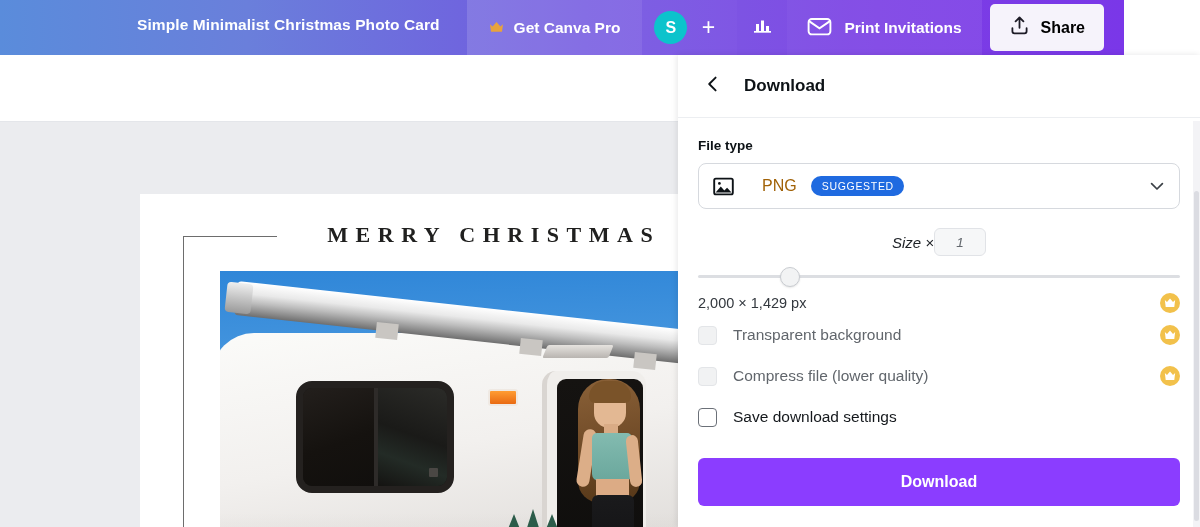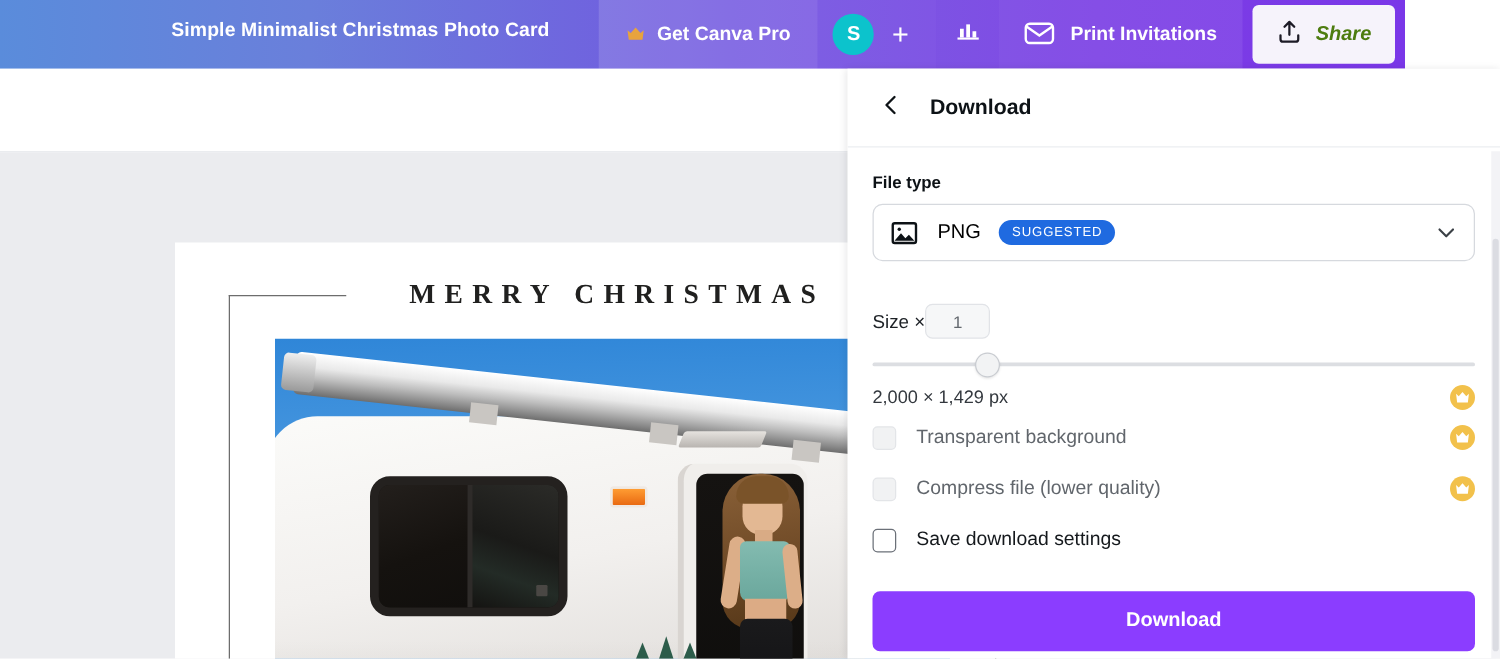--- a/index.html
+++ b/index.html
@@ -54,24 +54,24 @@
     height: 55px; width: 50px;
     display: flex; align-items: center; justify-content: center;
     background: rgba(255,255,255,.05); cursor: pointer;
   }
   .print-btn {
     height: 55px; display: flex; align-items: center; gap: 12px;
     padding: 0 20px; background: rgba(255,255,255,.08);
     color: #fff; font-size: 15.5px; font-weight: 700; white-space: nowrap; cursor: pointer;
   }
   .share-btn {
-    height: 47px; margin: 0 8px 0 8px;
+    height: 47px; margin: 0 20px 0 8px;
     display: flex; align-items: center; gap: 11px;
     padding: 0 19px; background: #f6f3fb; border-radius: 5px;
-    color: #4d7c0f; font-size: 16px; font-weight: 700; white-space: nowrap; cursor: pointer; font-style: italic;
+    color: #000000; font-size: 16px; font-weight: 700; white-space: nowrap; cursor: pointer;
   }
 
   
   .subbar {
     position: absolute; top: 55px; left: 0;
     width: 1200px; height: 67px; background: #ffffff;
     border-bottom: 1px solid #e4e6ea;
   }
   .canvas-area {
     position: absolute; top: 122px; left: 0;
@@ -227,31 +227,32 @@
 
   .panel-body { padding: 20px 20px 0 20px; }
   .section-label { font-size: 13.5px; font-weight: 700; color: #0d1216; margin-bottom: 10px; }
 
   .filetype-select {
     height: 46px; border: 1px solid #d6d9de; border-radius: 8px;
     display: flex; align-items: center; padding: 0 13px;
     cursor: pointer; background: #fff;
   }
   .ft-icon { width: 24px; height: 24px; color: #0d1216; display: flex; align-items: center; }
-  .ft-name { font-size: 16px; color: #000000; margin-left: 14px; }
+  .ft-name { font-size: 16px; color: #a16207; margin-left: 26px; }
   .badge {
     margin-left: 14px; background: #1f6ae0; color: #ffffff;
     font-size: 10.5px; font-weight: 400; letter-spacing: .7px;
     padding: 4px 10px 4px 11px; border-radius: 10px;
   }
   .chev-down { margin-left: auto; color: #3b4046; display: flex; }
 
   .size-row {
-    display: flex; align-items: center; justify-content: flex-start;
-    margin-top: 34px;
+    display: flex; align-items: center; justify-content: center;
+    margin-top: 19px;
+    font-style: italic;
   }
   .size-label { font-size: 15px; color: #1d2126; }
   .size-value {
     width: 52px; height: 28px; border: 1px solid #e1e3e7; border-radius: 6px;
     background: #f6f7f8; color: #63686e; font-size: 13.5px;
     display: flex; align-items: center; justify-content: center;
   }
   .slider-wrap { position: relative; height: 28px; margin-top: 6px; }
   .slider-track {
     position: absolute; left: 0; right: 0; top: 13px; height: 3px;

